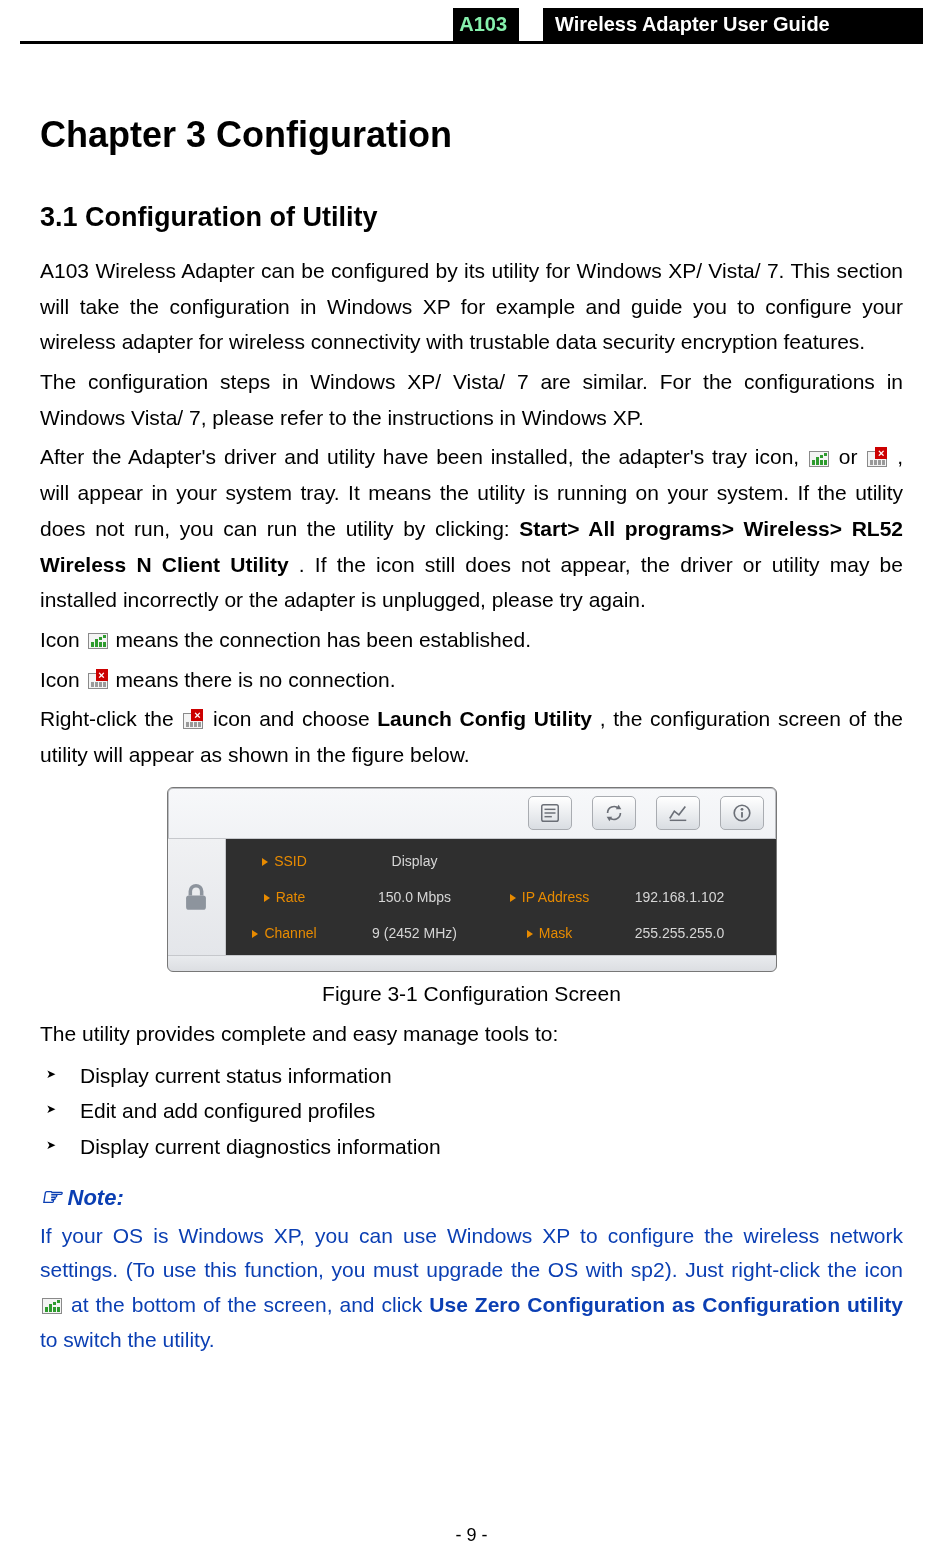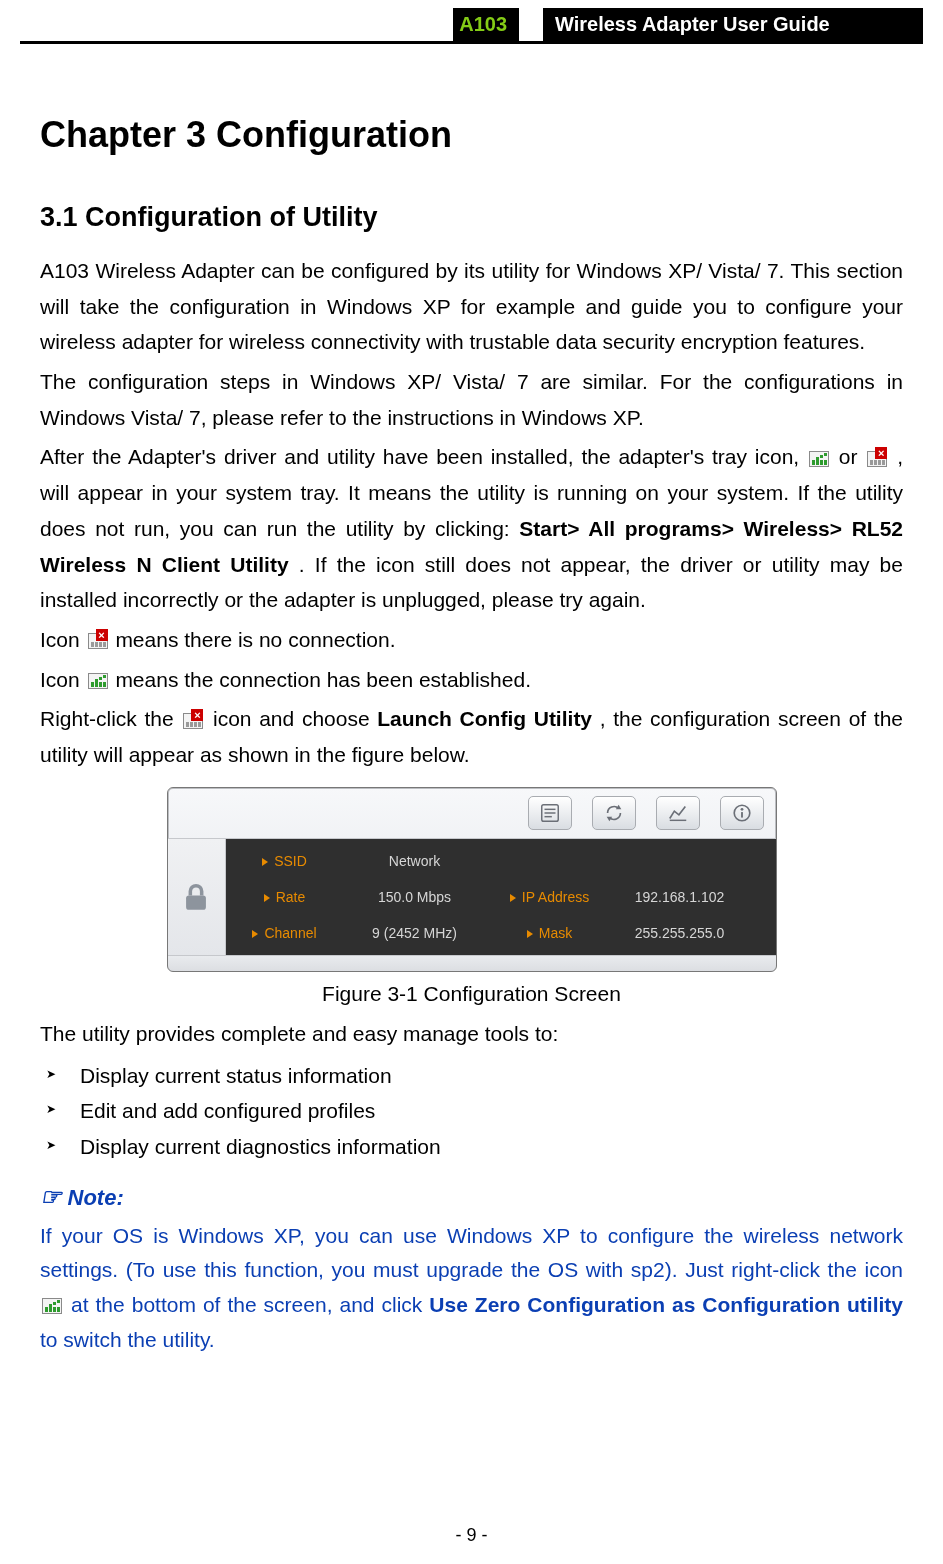--- a/index.html
+++ b/index.html
@@ -16,21 +16,21 @@
       display: flex;
       align-items: stretch;
       border-bottom: 3px solid #000;
       margin-top: 8px;
       margin-left: 20px;
       margin-right: 20px;
     }
     .header-spacer { flex: 1; }
     .header-model {
       background: #000;
-      color: #84cc16;
+      color: #86efac;
       font-weight: bold;
       padding: 5px 12px 5px 6px;
       font-size: 20px;
       display: flex;
       align-items: center;
     }
     .header-title {
       background: #000;
       color: #fff;
       font-weight: bold;
@@ -243,27 +243,27 @@
     <span class="tray-icon green"></span>
     <span> or </span>
     <span class="tray-icon red-x"></span>
     <span>, will appear in your system tray. It means the utility is running on your system. If the utility does not run, you can run the utility by clicking: </span>
     <span class="bold">Start&gt; All programs&gt; Wireless&gt; RL52 Wireless N Client Utility</span>
     <span>. If the icon still does not appear, the driver or utility may be installed incorrectly or the adapter is unplugged, please try again.</span>
   </p>
 
   <p class="body">
     <span>Icon </span>
+    <span class="tray-icon green"></span>
+    <span>means the connection has been established.</span>
+  </p>
+  <p class="body">
+    <span>Icon </span>
     <span class="tray-icon red-x"></span>
     <span>means there is no connection.</span>
-  </p>
-  <p class="body">
-    <span>Icon </span>
-    <span class="tray-icon green"></span>
-    <span>means the connection has been established.</span>
   </p>
 
   <p class="body">
     <span>Right-click the </span>
     <span class="tray-icon red-x"></span>
     <span> icon and choose </span>
     <span class="bold">Launch Config Utility</span>
     <span>, the configuration screen of the utility will appear as shown in the figure below.</span>
   </p>
 
@@ -302,21 +302,21 @@
       </div>
       <div class="main-row">
         <div class="left-ico">
           <svg width="34" height="34" viewBox="0 0 24 24">
               <rect x="5" y="11" width="14" height="10" rx="2" fill="#8d949d"></rect>
               <path d="M8 11 V8 a4 4 0 0 1 8 0 v3" fill="none" stroke="#8d949d" stroke-width="2.5"></path>
             </svg>
         </div>
         <div class="dark-panel">
           <div class="dp-label">SSID</div>
-          <div class="dp-val">Network</div>
+          <div class="dp-val">Display</div>
           <div></div>
             <div></div>
           <div class="dp-label">Rate</div>
           <div class="dp-val">150.0 Mbps</div>
           <div class="dp-label">IP Address</div>
           <div class="dp-val">192.168.1.102</div>
           <div class="dp-label">Channel</div>
           <div class="dp-val">9 (2452 MHz)</div>
           <div class="dp-label">Mask</div>
           <div class="dp-val">255.255.255.0</div>

